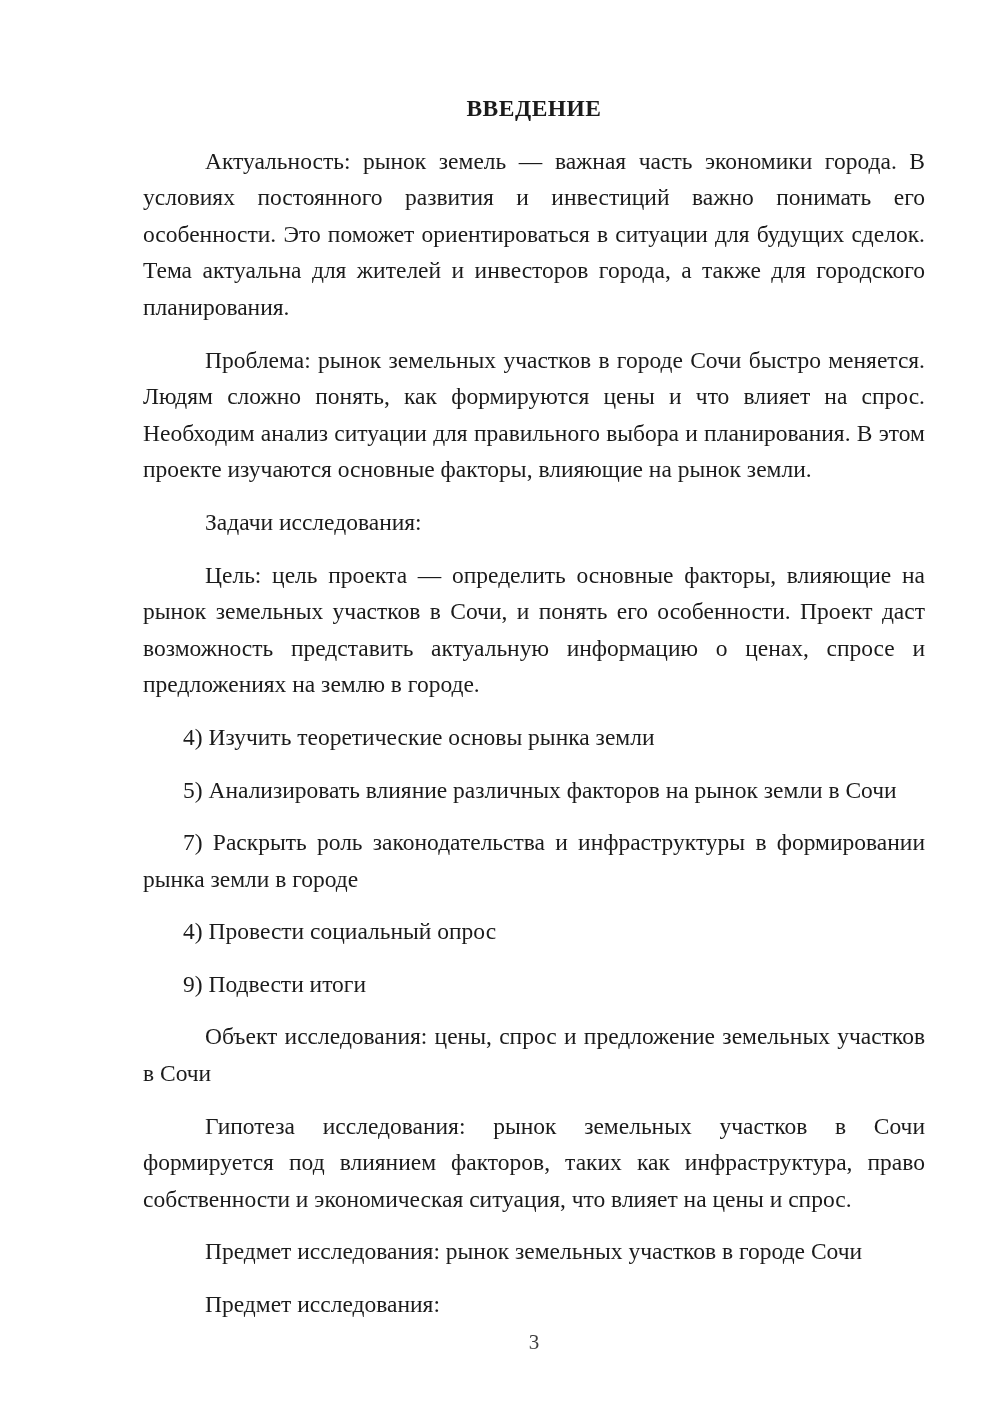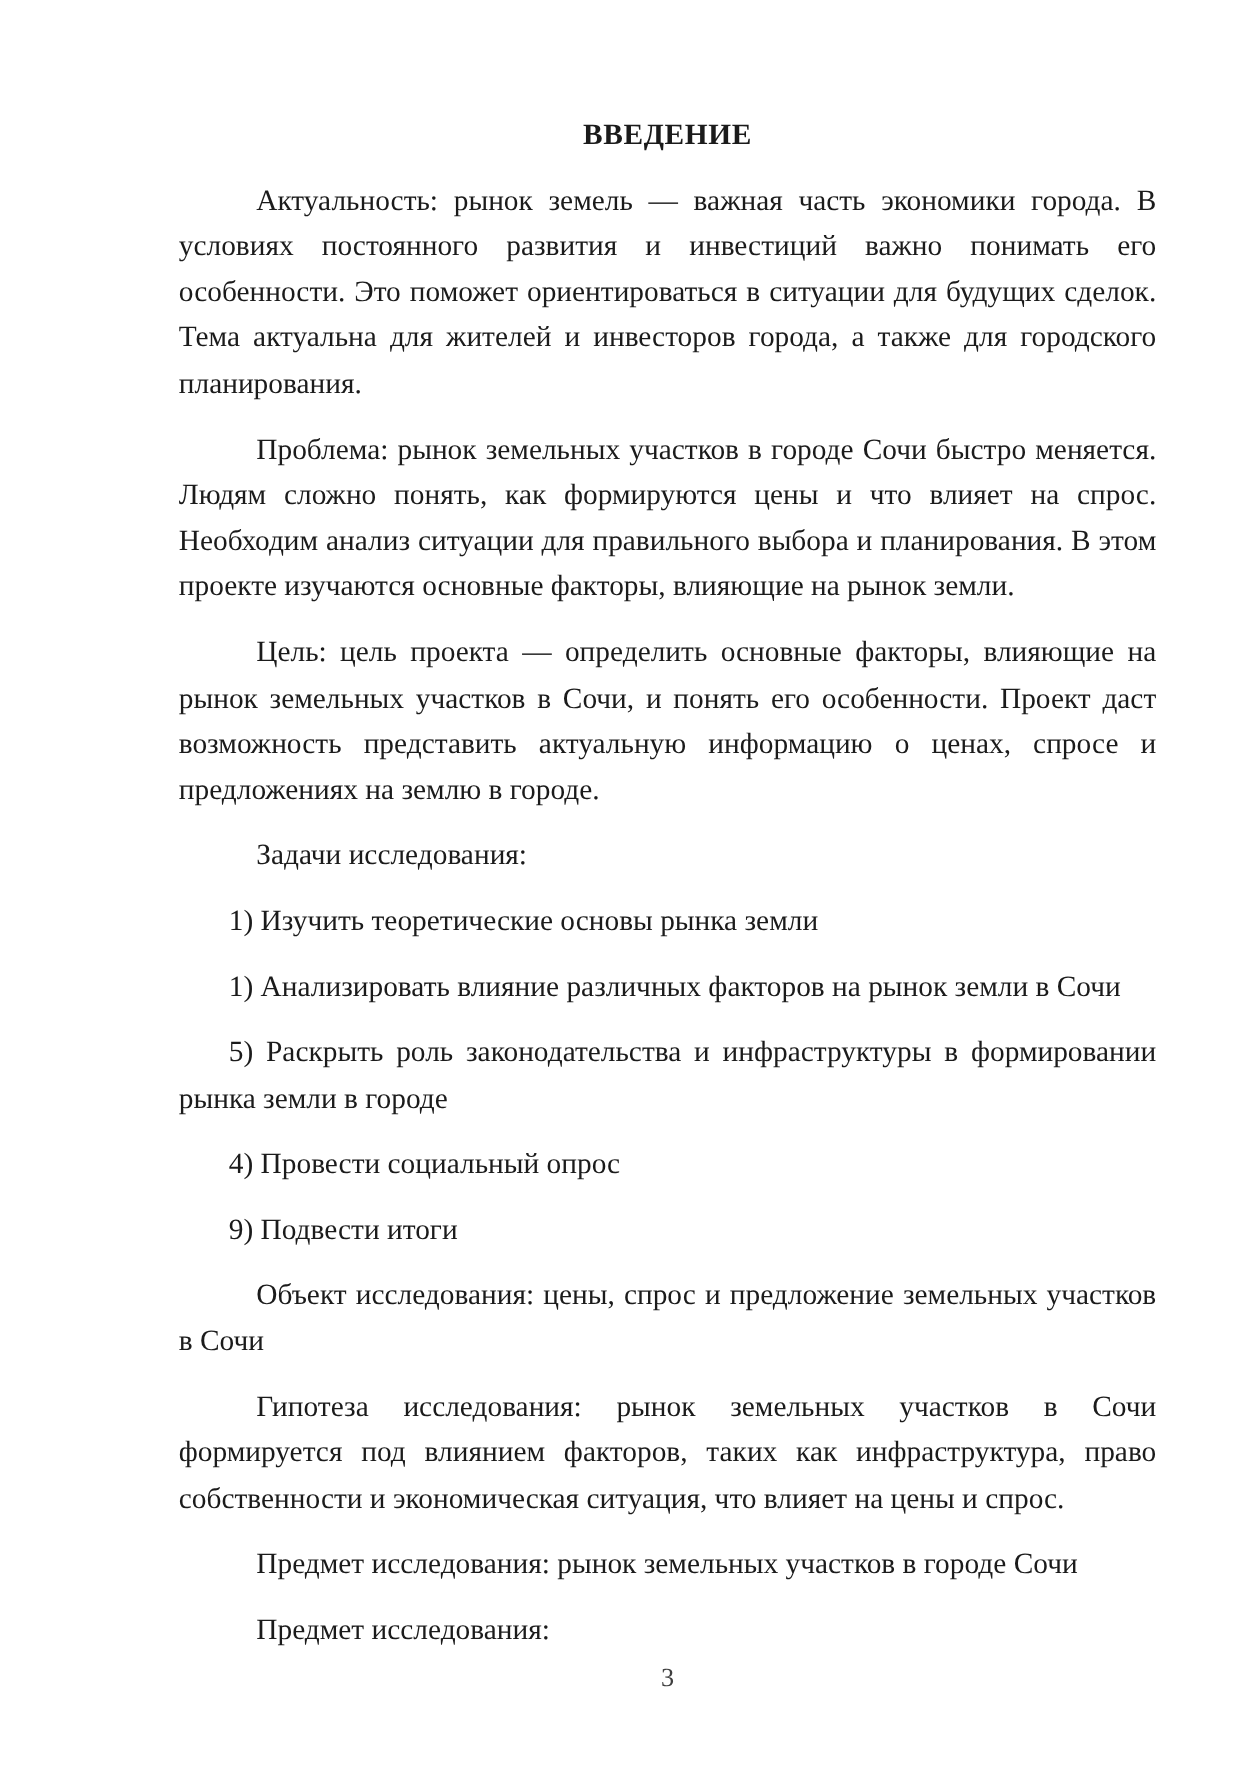--- a/index.html
+++ b/index.html
@@ -50,29 +50,29 @@
 <body>
 
 <div class="page">
 
   <h1 class="doc-title">ВВЕДЕНИЕ</h1>
 
   <p class="para">Актуальность: рынок земель — важная часть экономики города. В условиях постоянного развития и инвестиций важно понимать его особенности. Это поможет ориентироваться в ситуации для будущих сделок. Тема актуальна для жителей и инвесторов города, а также для городского планирования.</p>
 
   <p class="para">Проблема: рынок земельных участков в городе Сочи быстро меняется. Людям сложно понять, как формируются цены и что влияет на спрос. Необходим анализ ситуации для правильного выбора и планирования. В этом проекте изучаются основные факторы, влияющие на рынок земли.</p>
 
+  <p class="para">Задачи исследования:</p>
+
   <p class="para">Цель: цель проекта — определить основные факторы, влияющие на рынок земельных участков в Сочи, и понять его особенности. Проект даст возможность представить актуальную информацию о ценах, спросе и предложениях на землю в городе.</p>
 
-  <p class="para">Задачи исследования:</p>
+  <p class="item">4) Изучить теоретические основы рынка земли</p>
 
-  <p class="item">1) Изучить теоретические основы рынка земли</p>
+  <p class="item">5) Анализировать влияние различных факторов на рынок земли в Сочи</p>
 
-  <p class="item">1) Анализировать влияние различных факторов на рынок земли в Сочи</p>
-
-  <p class="item">5) Раскрыть роль законодательства и инфраструктуры в формировании рынка земли в городе</p>
+  <p class="item">7) Раскрыть роль законодательства и инфраструктуры в формировании рынка земли в городе</p>
 
   <p class="item">4) Провести социальный опрос</p>
 
   <p class="item">9) Подвести итоги</p>
 
   <p class="para">Объект исследования: цены, спрос и предложение земельных участков в Сочи</p>
 
   <p class="para">Гипотеза исследования: рынок земельных участков в Сочи формируется под влиянием факторов, таких как инфраструктура, право собственности и экономическая ситуация, что влияет на цены и спрос.</p>
 
   <p class="para">Предмет исследования: рынок земельных участков в городе Сочи</p>

